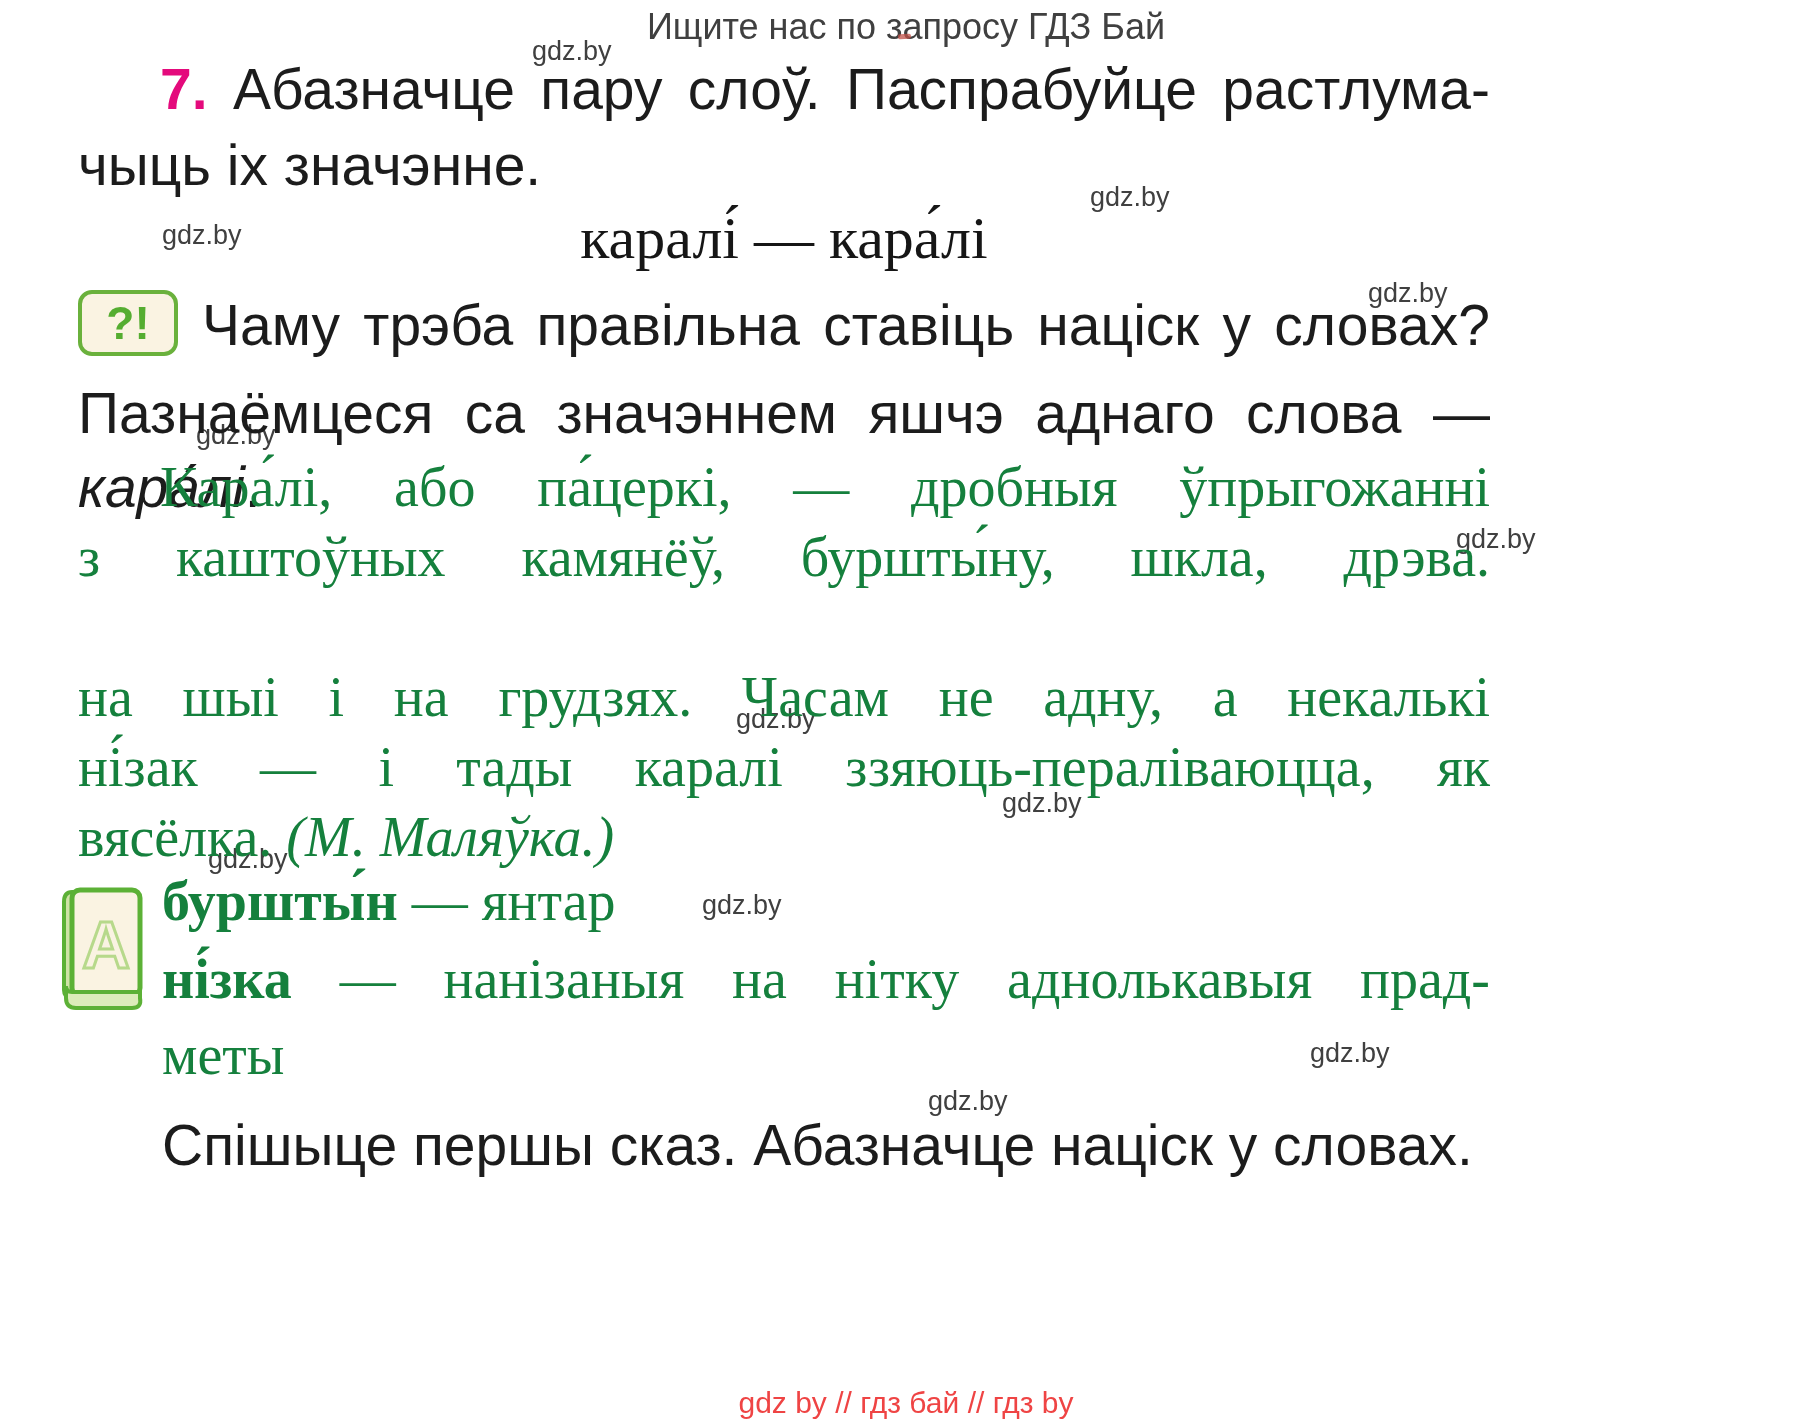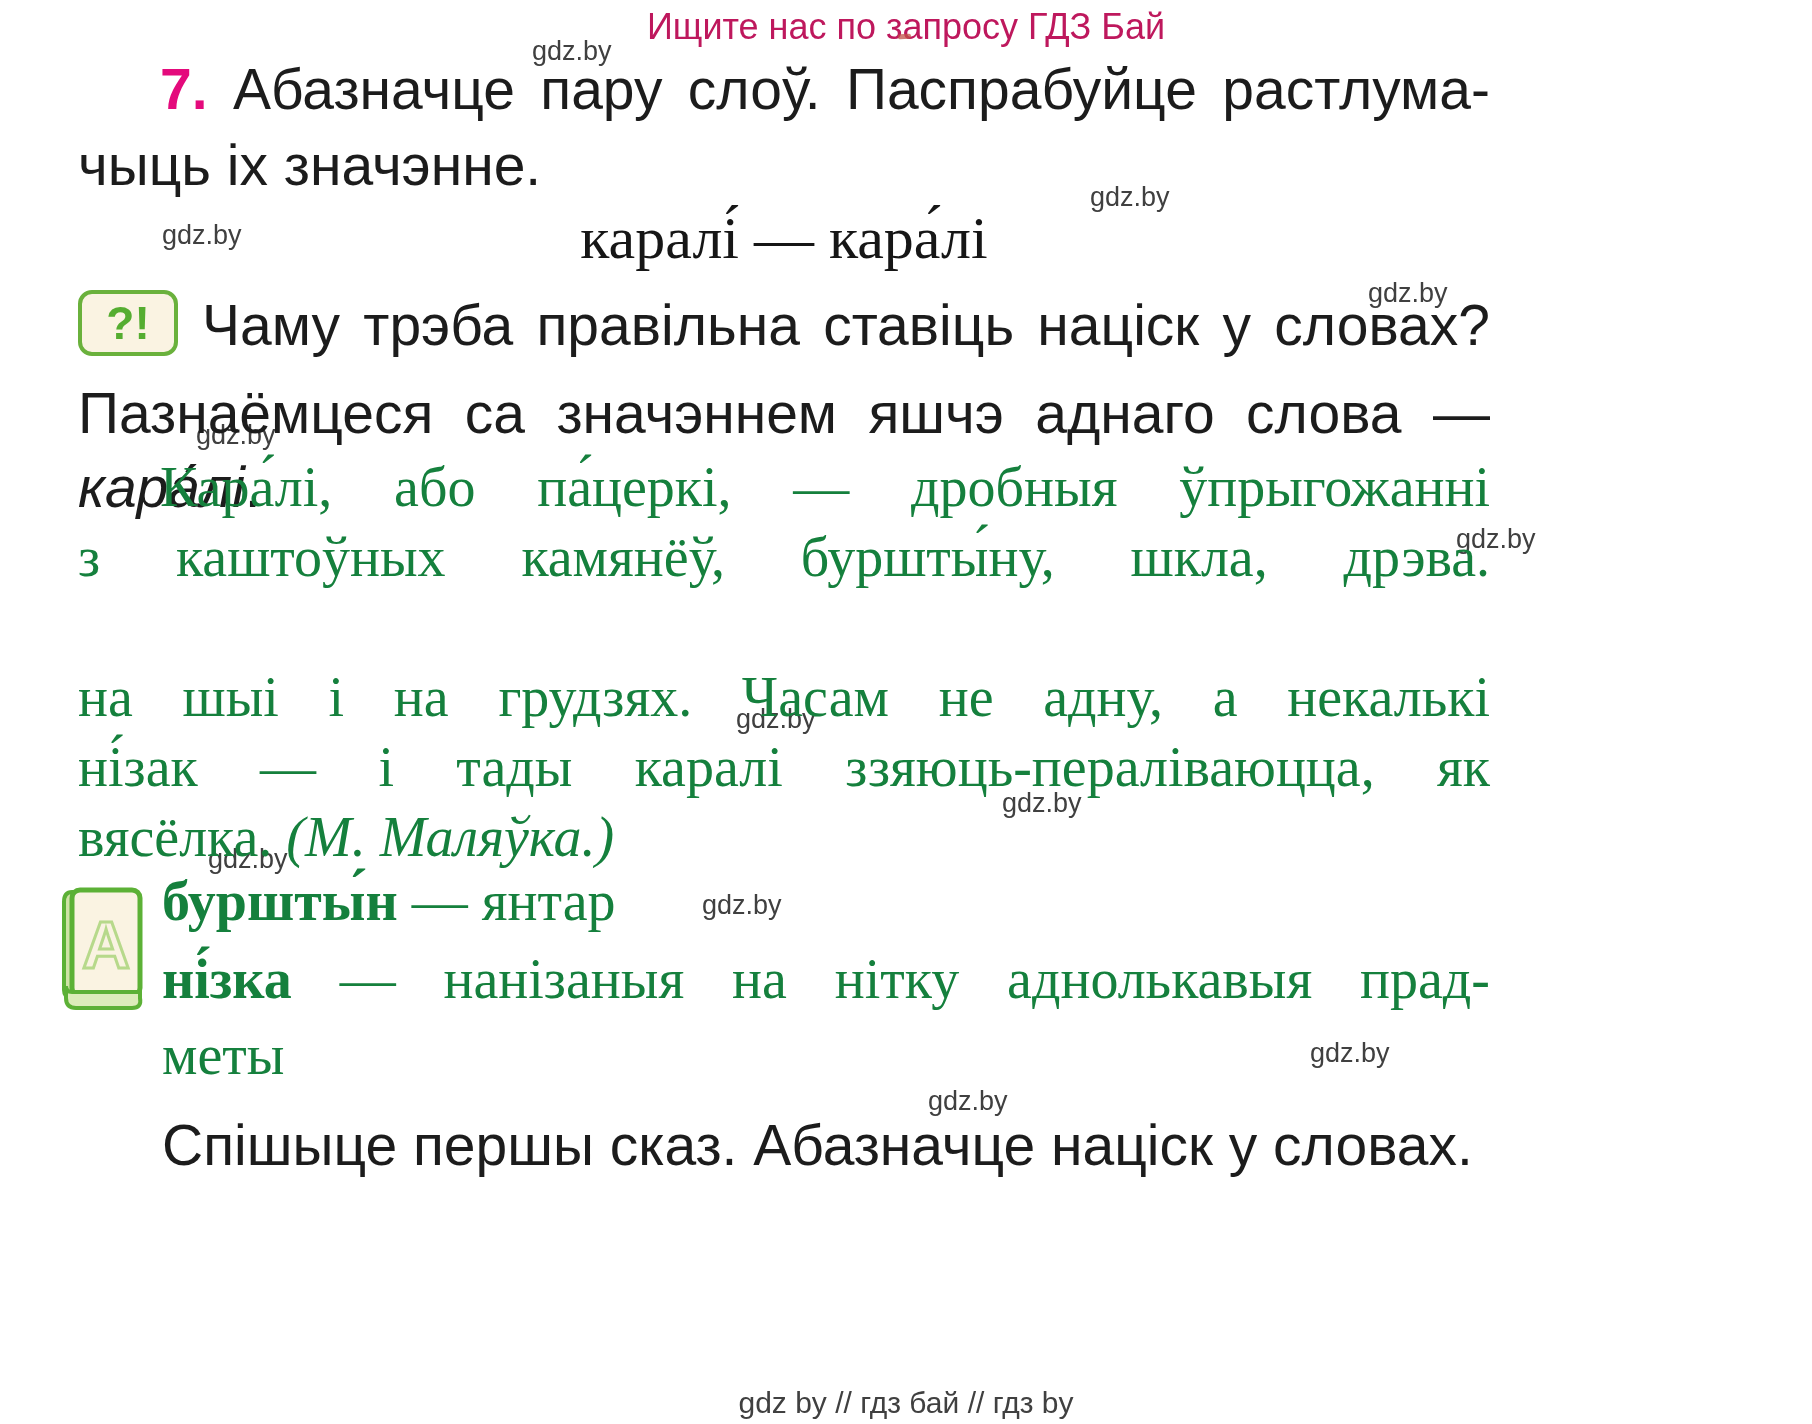--- a/index.html
+++ b/index.html
@@ -1,21 +1,21 @@
 <!DOCTYPE html>
 <html><head>
 <meta charset="utf-8">
 <style>
   html,body{margin:0;padding:0;background:#fff;}
   #page{position:relative;width:1812px;height:1424px;background:#ffffff;overflow:hidden;
         font-family:"Liberation Sans",sans-serif;color:#161616;}
 
   
   .promo{position:absolute;top:6px;left:0;width:100%;text-align:center;
-         font-size:36px;font-weight:500;color:#be185d;letter-spacing:0;}
+         font-size:36px;font-weight:500;color:#404040;letter-spacing:0;}
 
   .red-mark{position:absolute;left:898px;top:34px;width:13px;height:5px;
             background:#c05048;opacity:.75;border-radius:2px;transform:rotate(-4deg);}
 
   
   .wm{position:absolute;font-size:27px;color:#404040;font-family:"Liberation Sans",sans-serif;
       white-space:nowrap;}
 
   
   .col{position:absolute;left:78px;width:1412px;}
@@ -35,21 +35,21 @@
           background:#faf3e2;display:flex;align-items:center;justify-content:center;
           font-size:46px;font-weight:bold;color:#55ad31;font-family:"Liberation Sans",sans-serif;}
   .qtext{flex:1 1 auto;margin-left:24px;}
 
   .em{font-style:italic;}
   .bold{font-weight:bold;}
 
   .dictline{margin-left:84px;}
 
   .footer{position:absolute;top:1386px;left:0;width:100%;text-align:center;
-          font-size:30px;color:#404040;}
+          font-size:30px;color:#ef4444;}
 
   .bookicon{position:absolute;left:58px;top:886px;width:88px;height:130px;}
 </style>
 </head>
 <body>
 
 <div id="page">
 
   <div class="promo">Ищите нас по запросу ГДЗ Бай</div>
   <div class="red-mark"></div>

